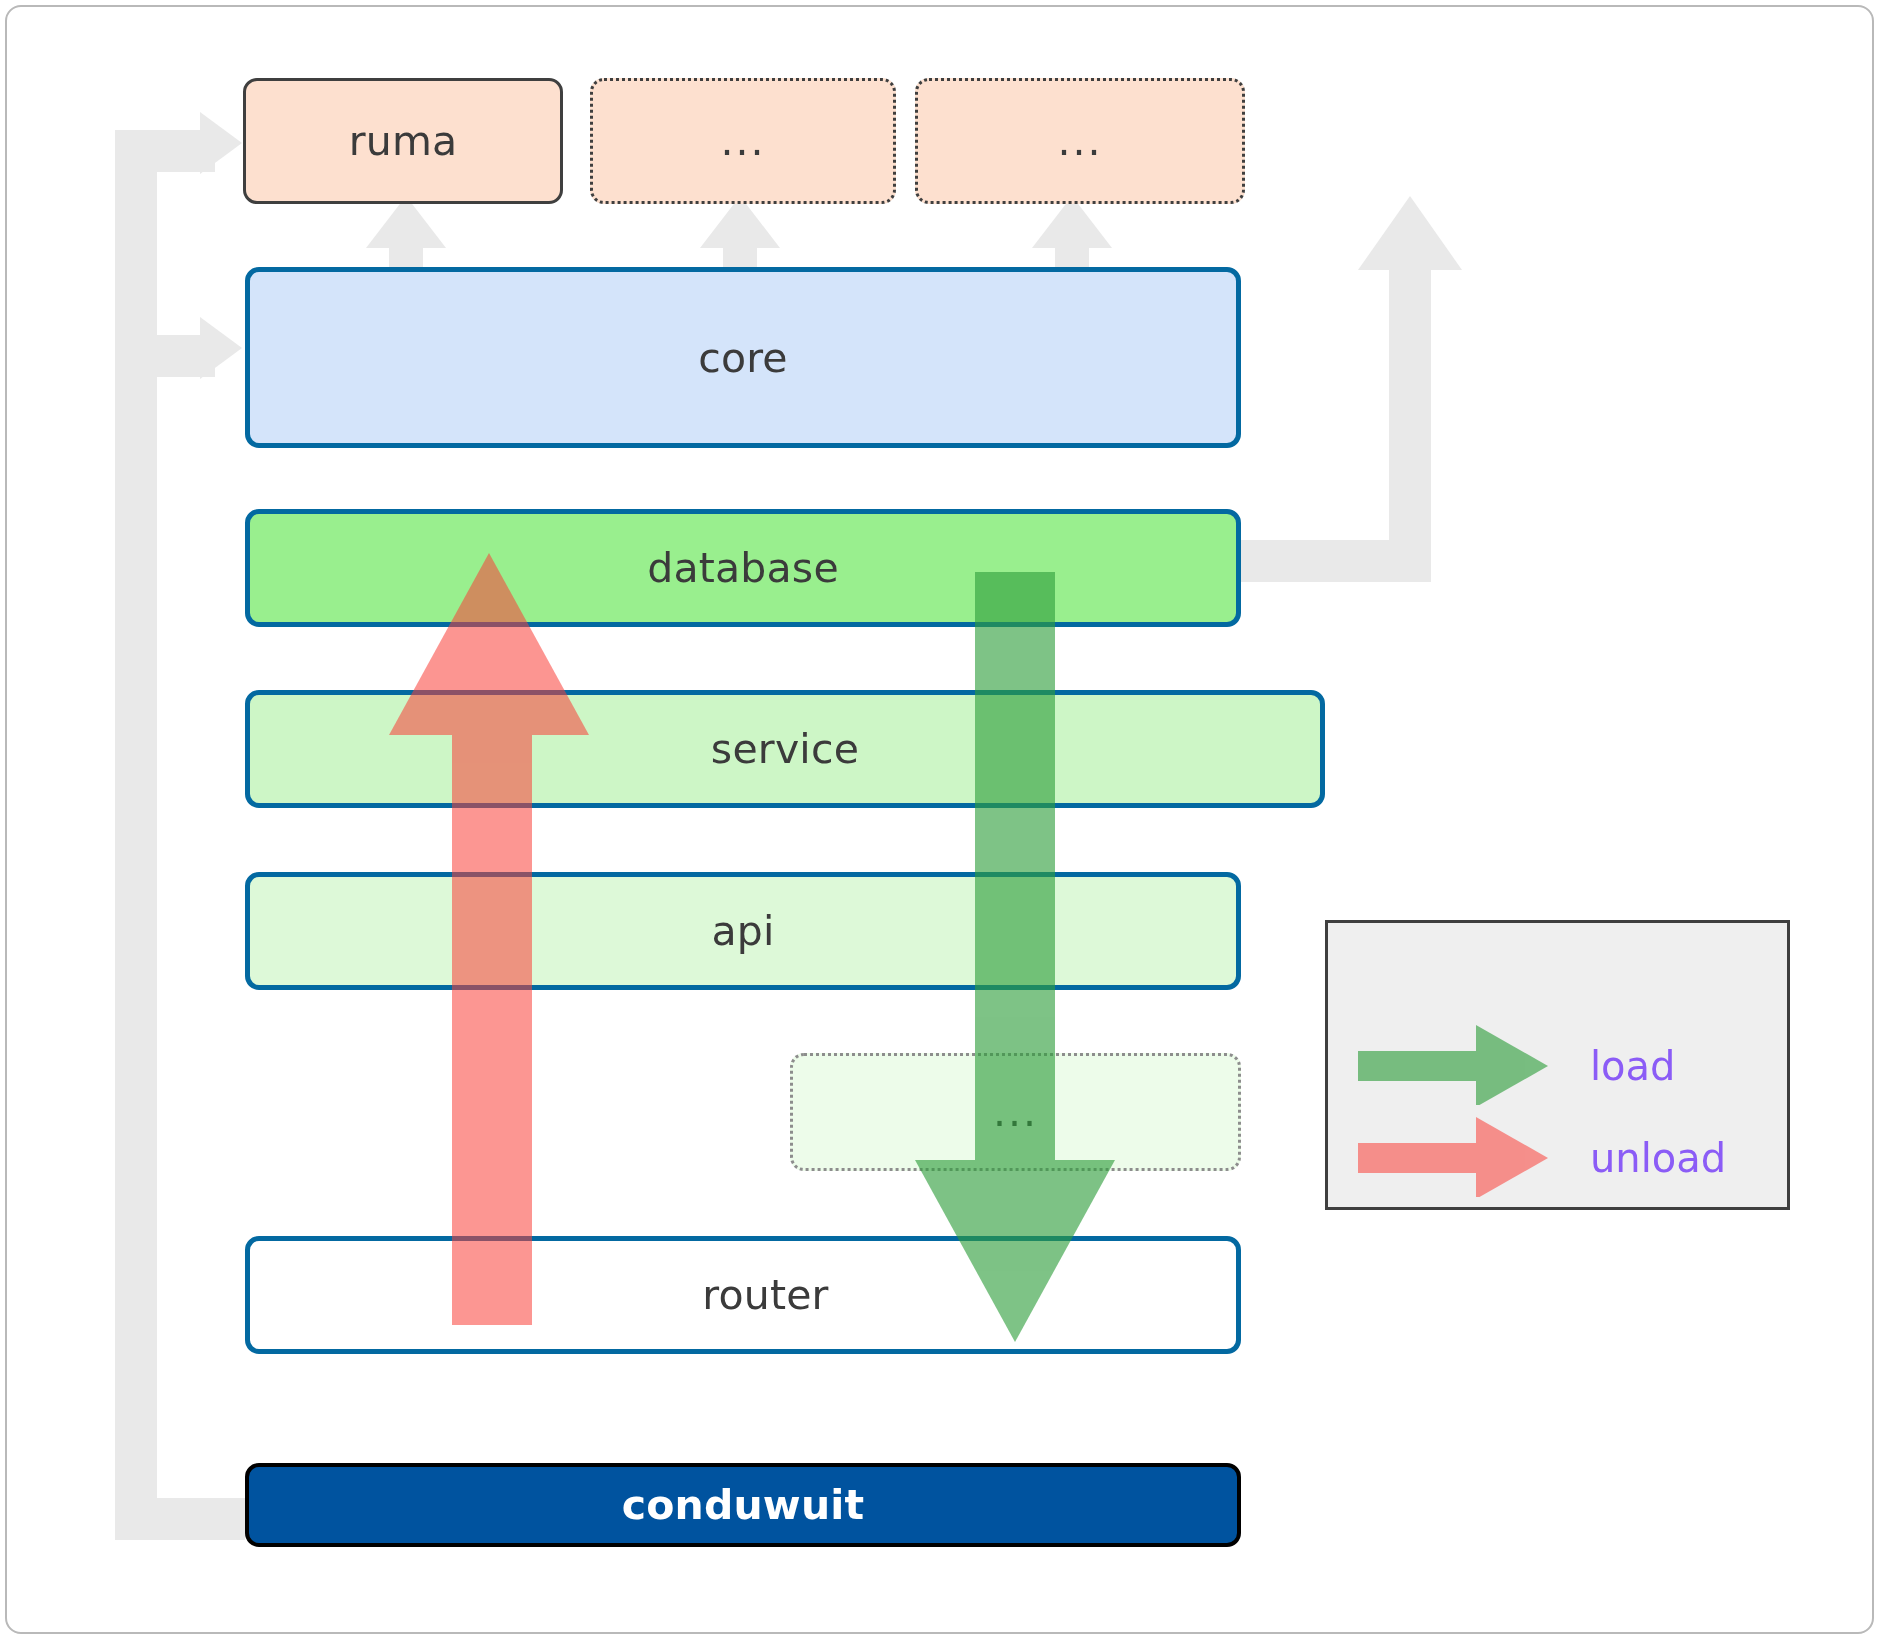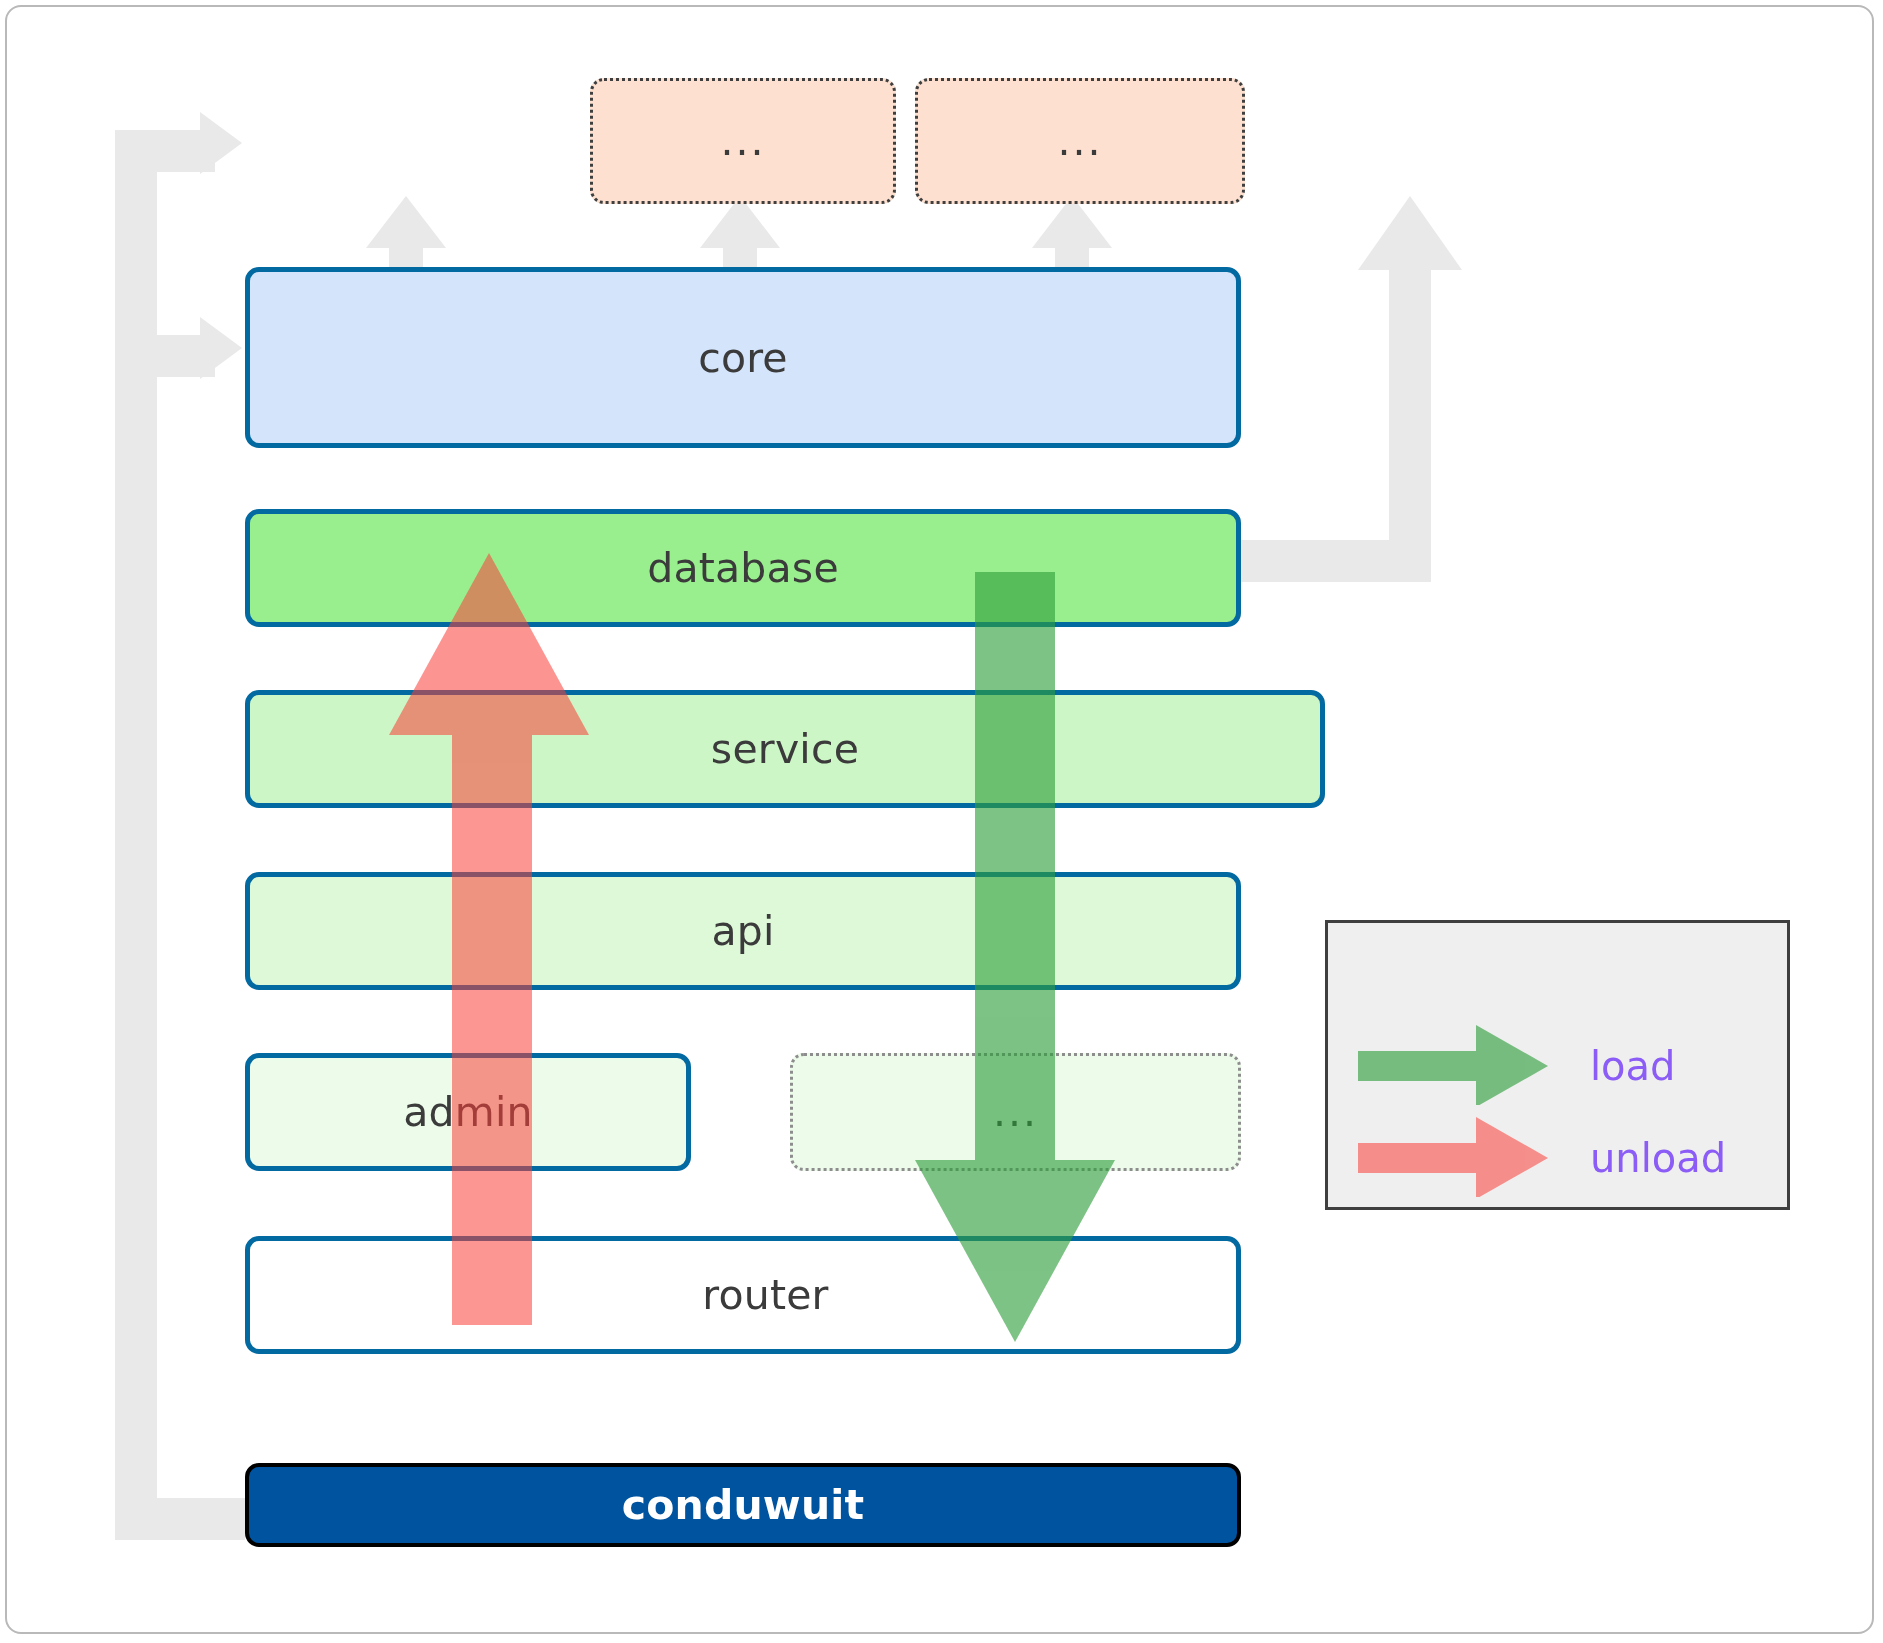--- a/index.html
+++ b/index.html
@@ -127,20 +127,23 @@
     </g>
 
     <g fill="#e9e9e9">
 
       <rect x="1235" y="540" width="178" height="42"></rect>
       <rect x="1389" y="240" width="42" height="342"></rect>
       <path d="M 1410 196 L 1462 270 L 1358 270 Z"></path>
     </g>
   </svg>
 
+  <div class="node solid-dark" style="left:243px; top:78px; width:320px; height:126px; background:#fde0cf;">
+    <span>ruma</span>
+  </div>
 
   <div class="node dotted-dark" style="left:590px; top:78px; width:306px; height:126px; background:#fde0cf;">
     <span class="ellipsis">...</span>
   </div>
 
   <div class="node dotted-dark" style="left:915px; top:78px; width:330px; height:126px; background:#fde0cf;">
     <span class="ellipsis">...</span>
   </div>
 
 
@@ -153,23 +156,20 @@
   </div>
 
   <div class="node solid-gray" style="left:245px; top:690px; width:1080px; height:118px; background:#cdf6c6;">
     <span>service</span>
   </div>
 
   <div class="node solid-gray" style="left:245px; top:872px; width:996px; height:118px; background:#ddf9d8;">
     <span>api</span>
   </div>
 
-  <div class="node solid-gray" style="left:245px; top:1053px; width:446px; height:118px; background:#edfcea;">
-    <span>admin</span>
-  </div>
 
   <div class="node dotted-gray" style="left:790px; top:1053px; width:451px; height:118px; background:#edfcea;">
     <span class="ellipsis">...</span>
   </div>
 
   <div class="node solid-gray" style="left:245px; top:1236px; width:996px; height:118px; background:#ffffff;padding-left:45px;">
     <span>router</span>
   </div>
 
   <div class="node solid-dark" style="left:245px; top:1463px; width:996px; height:84px; background:#00539f; color:#ffffff; font-weight:bold; border-width:4px; border-color:#000000;">

